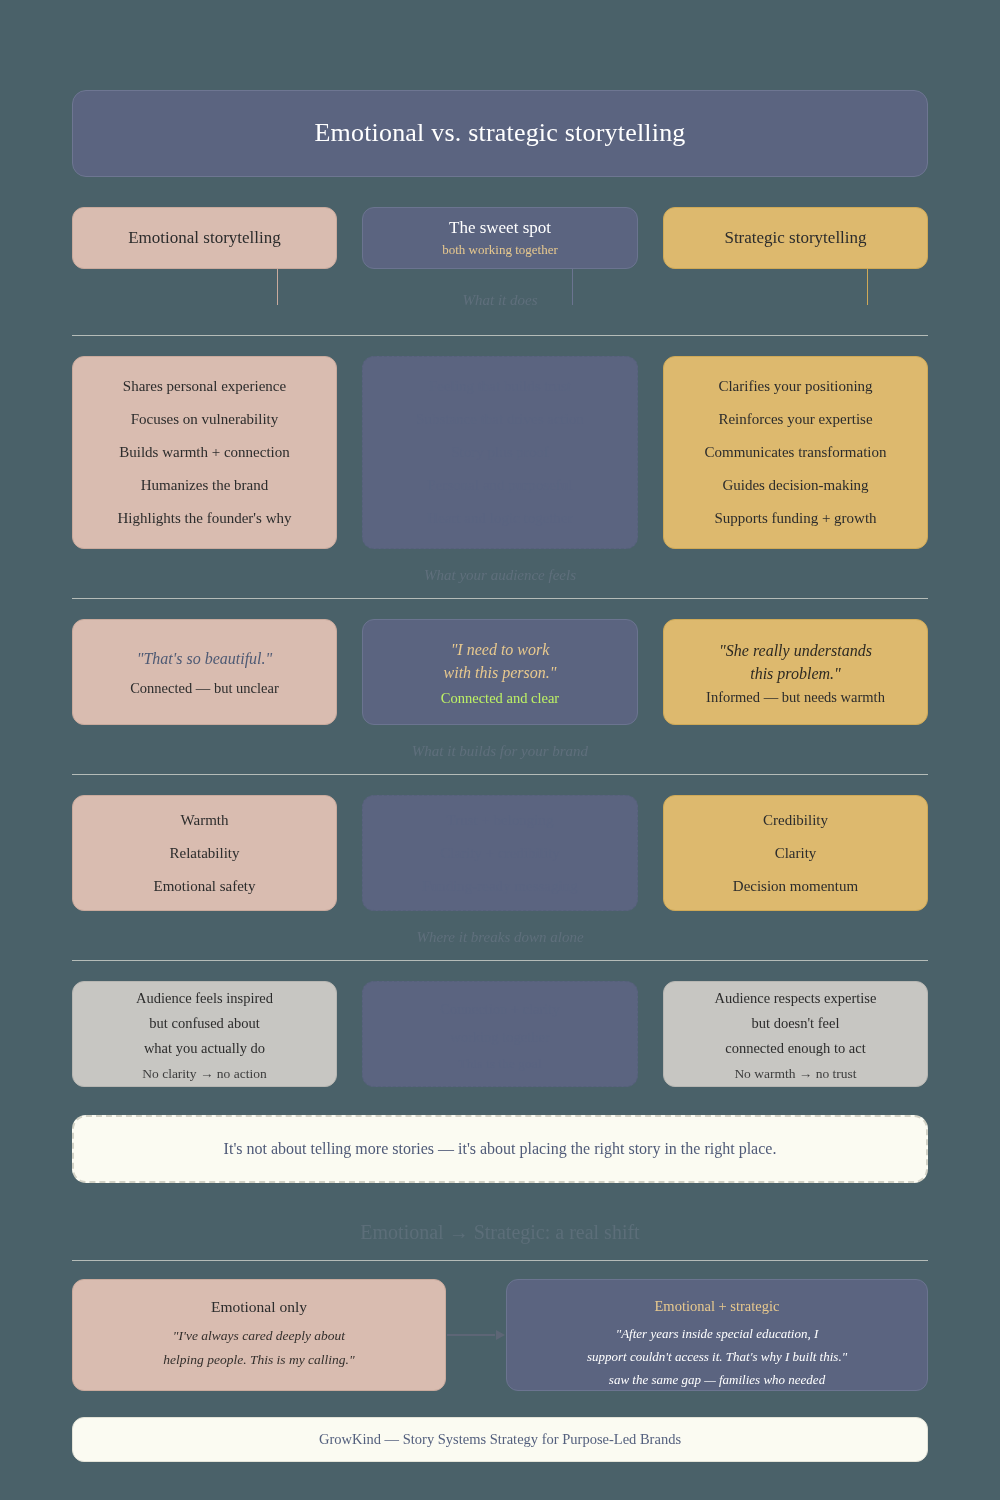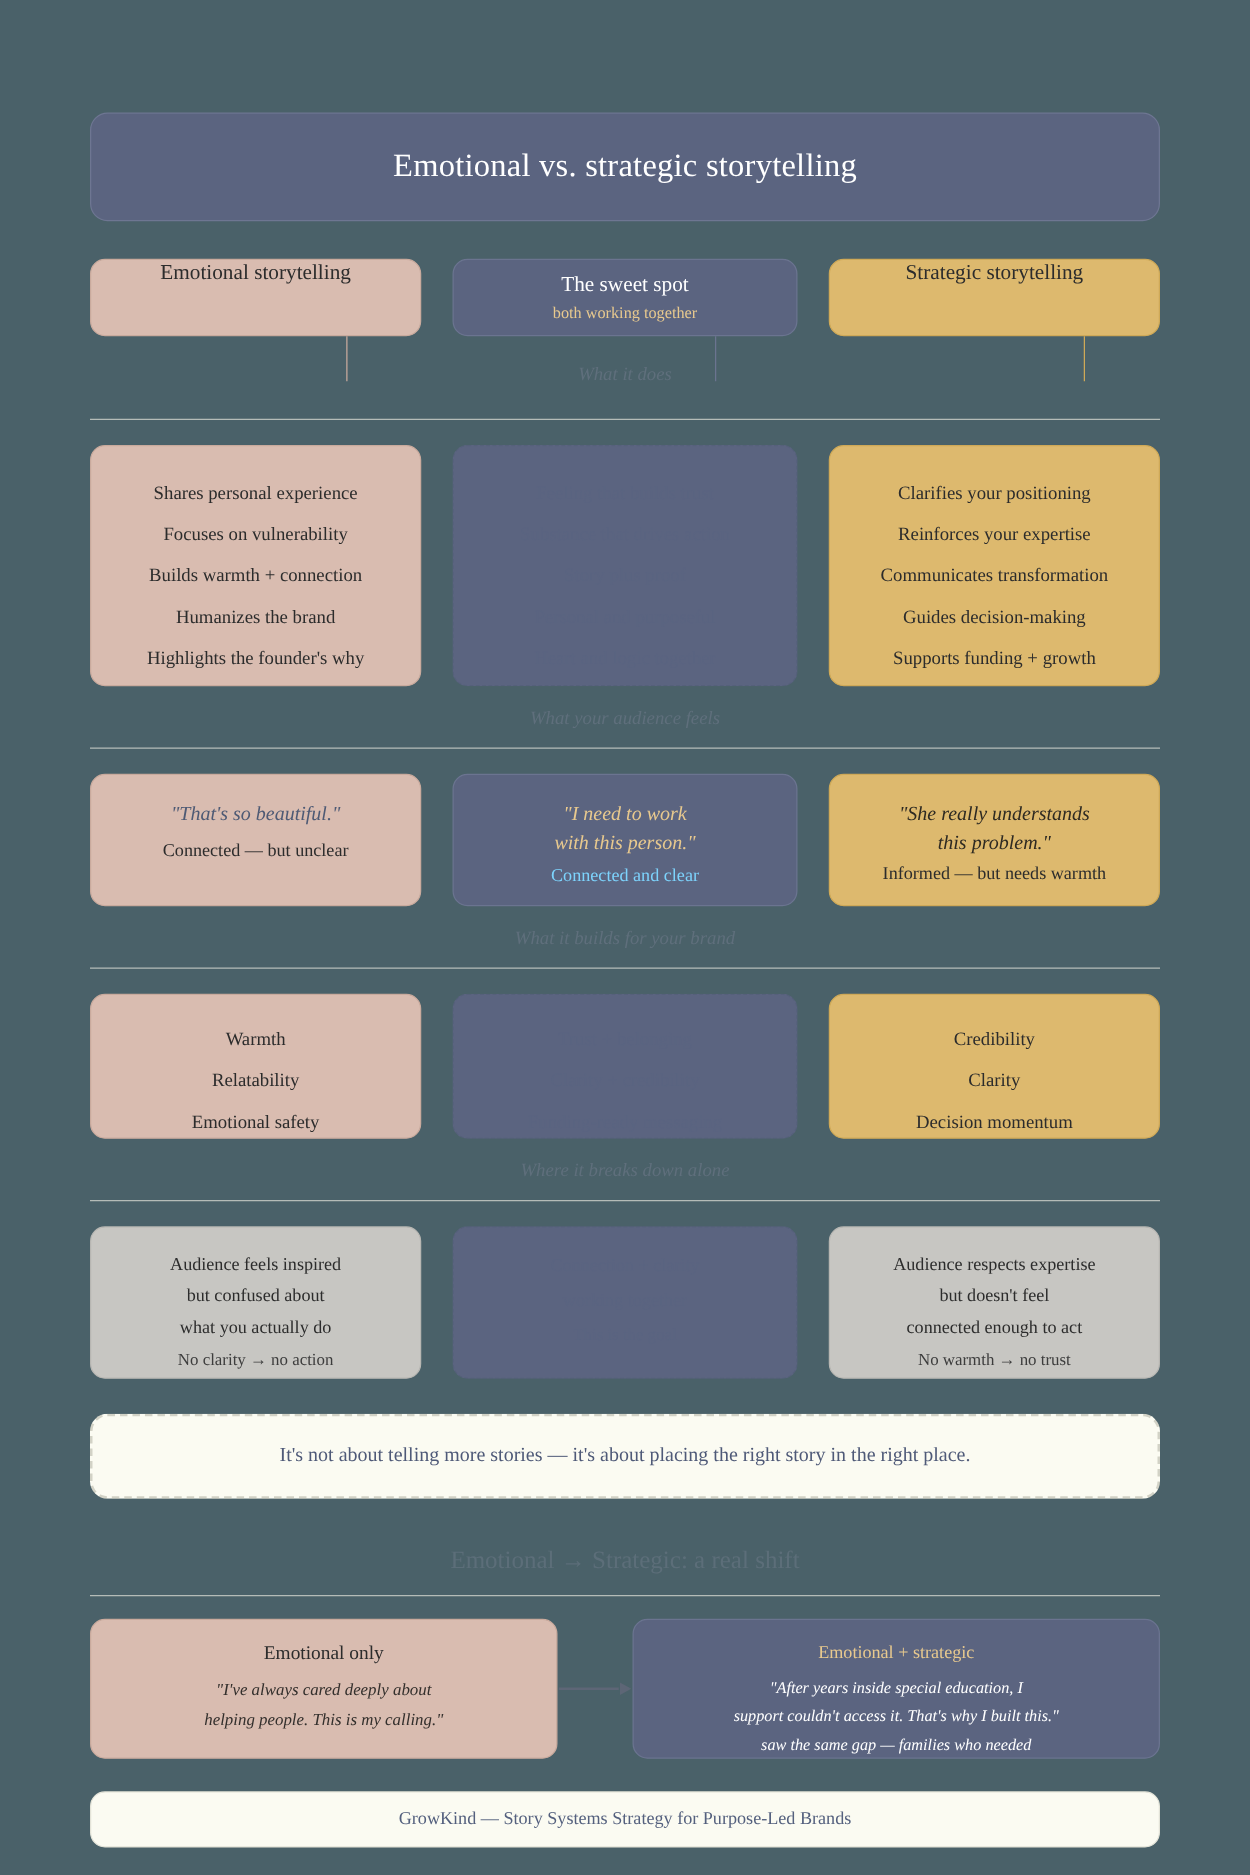--- a/index.html
+++ b/index.html
@@ -41,21 +41,21 @@
     align-items: stretch;
   }
   .row.header-row { margin-top: 30px; }
 
   .card {
     border-radius: 12px;
     text-align: center;
     display: flex;
     flex-direction: column;
     align-items: center;
-    justify-content: flex-start;
+    justify-content: center;
   }
   .card.emotional { background: #d9bcb0; color: #2c2c2c; border: 1px solid #c9aa9d; }
   .card.strategic { background: #ddb96e; color: #2c2c2c; border: 1px solid #cfa957; }
   .card.sweet     { background: #5b6480; color: #ffffff; border: 1px solid #6b7490; }
   .card.neutral   { background: #c7c6c2; color: #2c2c2c; border: 1px solid #b7b6b2; }
   .card.faded     { background: #5b6480; border: 1px dashed #55607a; }
 
   
   .head-card { height: 62px; }
   .head-card .head-title { font-size: 17px; }
@@ -91,27 +91,27 @@
   .list-card { padding: 22px 14px; height: 193px; }
   .list-card .li { font-size: 15px; line-height: 1; margin: 9px 0; }
   .list-card.faded .li { color: #5a6480; }
 
   .quote-card { padding: 20px 16px; height: 106px; }
   .quote-card .q { font-style: italic; font-size: 16px; line-height: 1.45; }
   .quote-card .cap { font-size: 14.5px; margin-top: 10px; }
   .quote-card.emotional .q { color: #4e5a74; }
   .quote-card.strategic .q { color: #2e2a22; }
   .quote-card.sweet .q { color: #e8c98e; }
-  .quote-card.sweet .cap { color: #7dd3fc; }
+  .quote-card.sweet .cap { color: #bef264; }
 
   .build-card { padding: 20px 14px; height: 116px; }
   .build-card .li { font-size: 15px; line-height: 1; margin: 9px 0; }
   .build-card.faded .li { color: #5a6480; }
 
-  .break-card { padding: 18px 14px; height: 122px; }
+  .break-card { padding: 18px 14px; height: 106px; }
   .break-card .li { font-size: 14.5px; line-height: 1.72; }
   .break-card .note { font-size: 13.5px; margin-top: 5px; color: #3d3d3d; }
   .break-card.faded .li { color: #5a6480; line-height: 1.9; }
   .break-card.faded .note { color: #5a6480; }
 
   
   .takeaway {
     margin-top: 28px;
     background: #fbfbf2;
     border: 2px dashed #d2d2c6;

